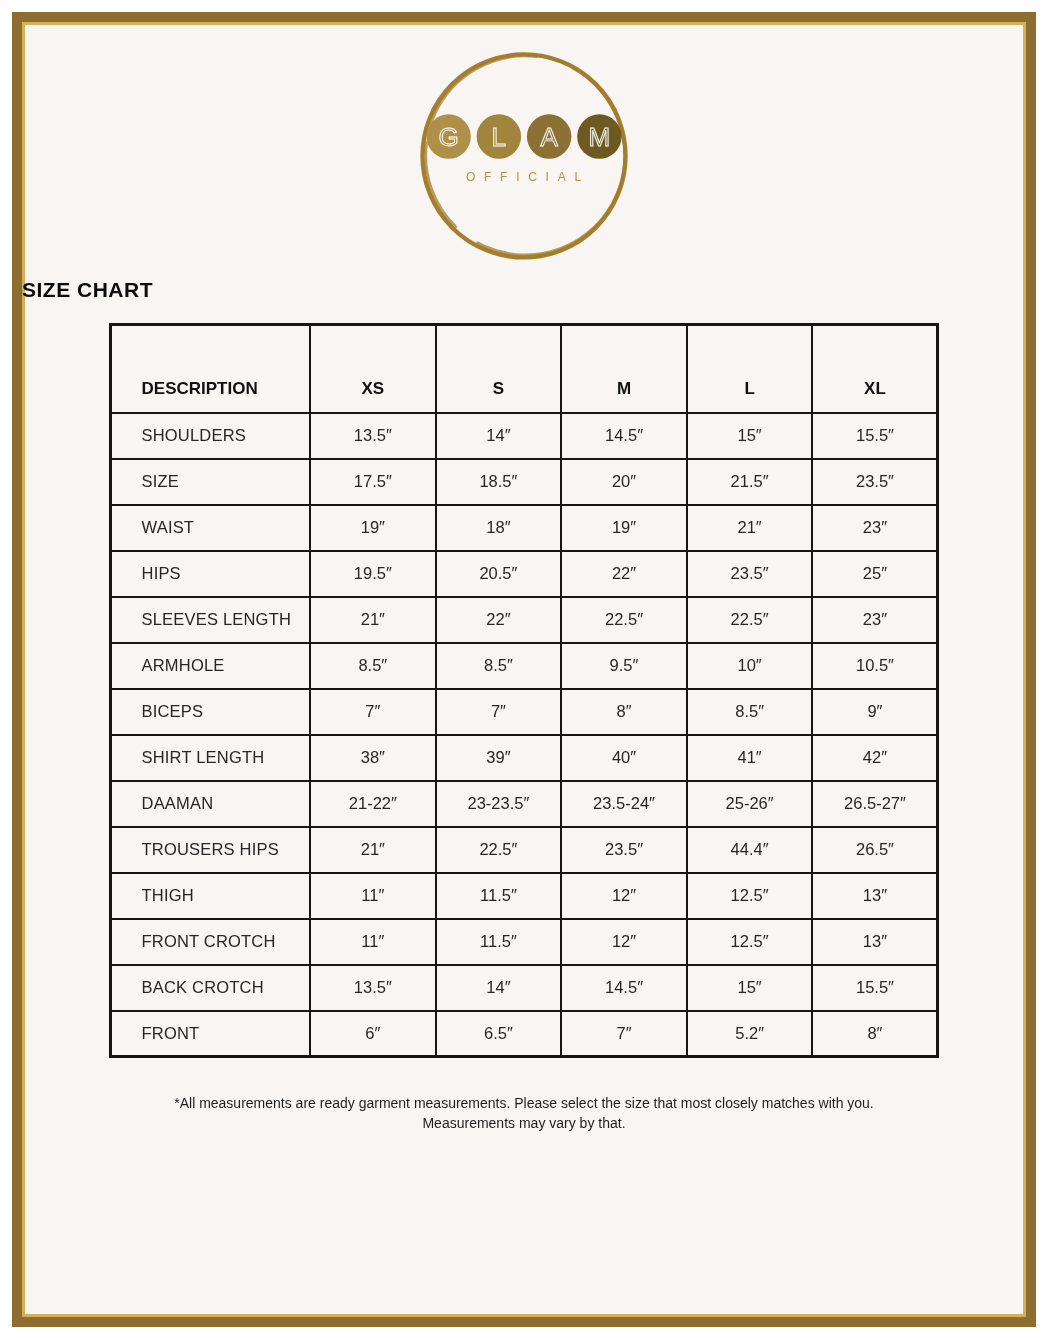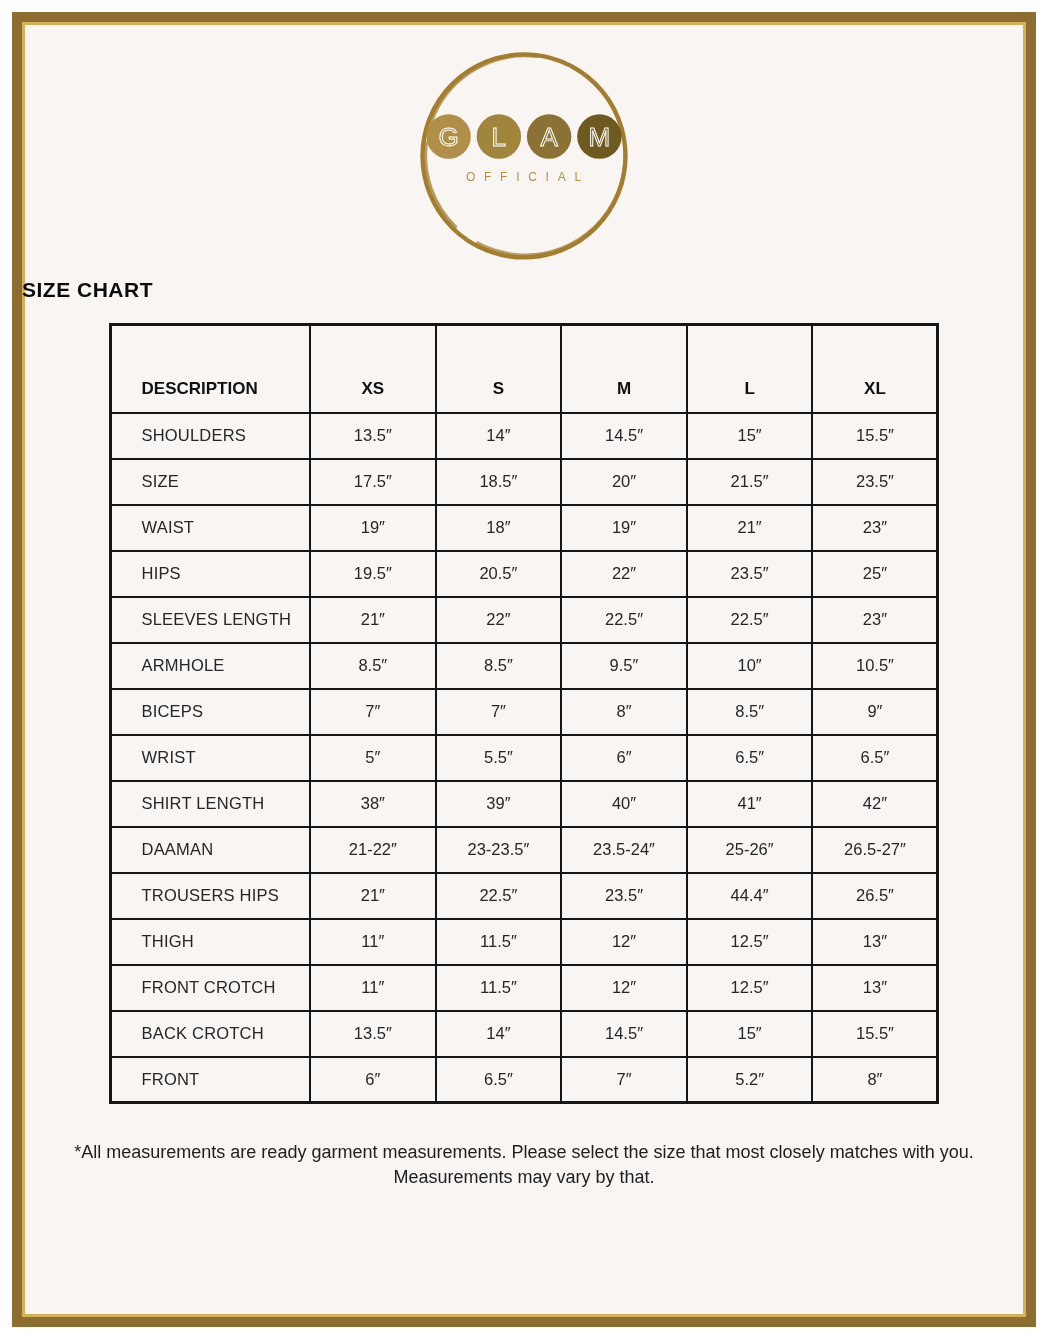--- a/index.html
+++ b/index.html
@@ -75,21 +75,21 @@
   }
   table.size-chart tbody td.desc {
     text-align: left;
     padding-left: 30px;
     letter-spacing: 0.2px;
   }
   .footnote {
     margin: 36px auto 0 auto;
     width: 900px;
     text-align: center;
-    font-size: 18px;
+    font-size: 14px;
     line-height: 1.4;
     color: #1e1e1e;
   }
 </style>
 </head>
 <body>
 
 <div class="page">
   <div class="frame">
 
@@ -187,28 +187,20 @@
           </tr>
           <tr>
             <td class="desc">BICEPS</td>
             <td>7″</td>
             <td>7″</td>
             <td>8″</td>
             <td>8.5″</td>
             <td>9″</td>
           </tr>
           <tr>
-            <td class="desc">WRIST</td>
-            <td>5″</td>
-            <td>5.5″</td>
-            <td>6″</td>
-            <td>6.5″</td>
-            <td>6.5″</td>
-          </tr>
-          <tr>
             <td class="desc">SHIRT LENGTH</td>
             <td>38″</td>
             <td>39″</td>
             <td>40″</td>
             <td>41″</td>
             <td>42″</td>
           </tr>
           <tr>
             <td class="desc">DAAMAN</td>
             <td>21-22″</td>

